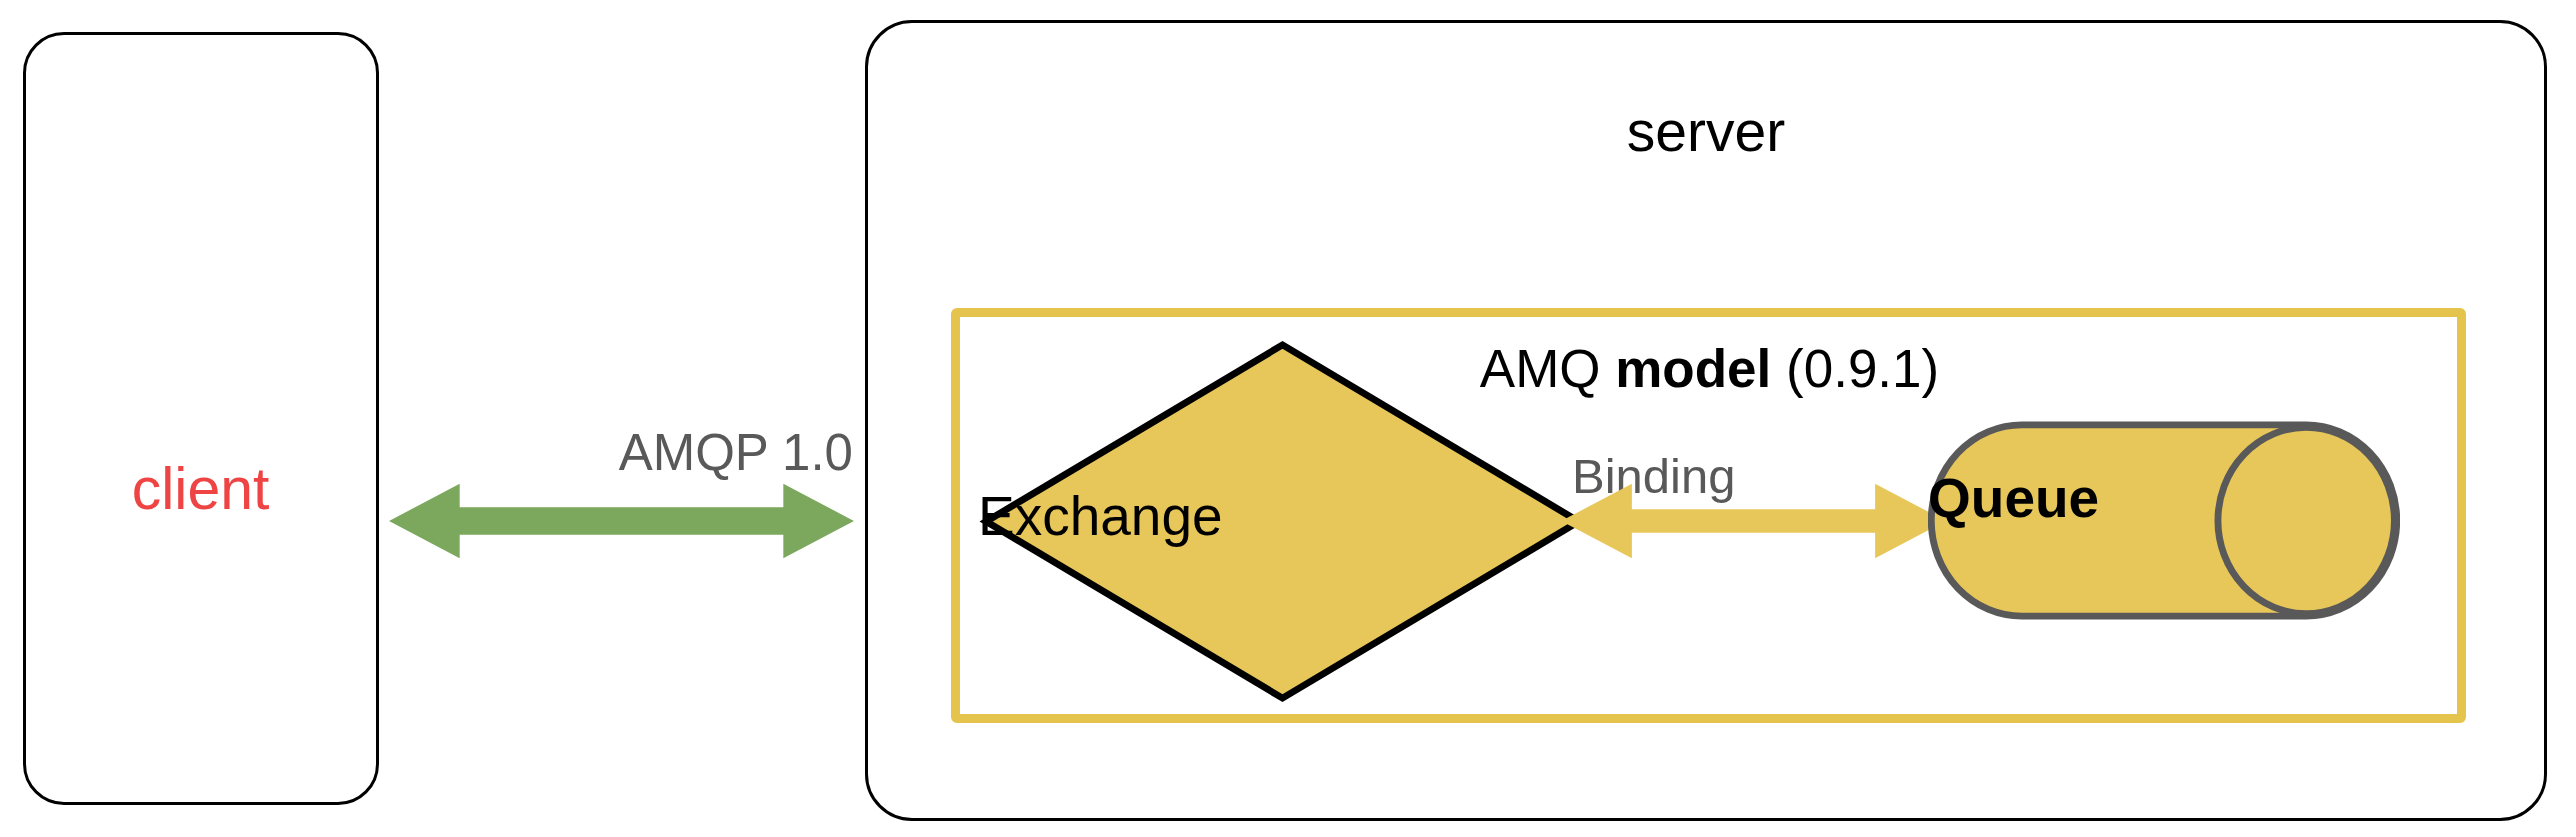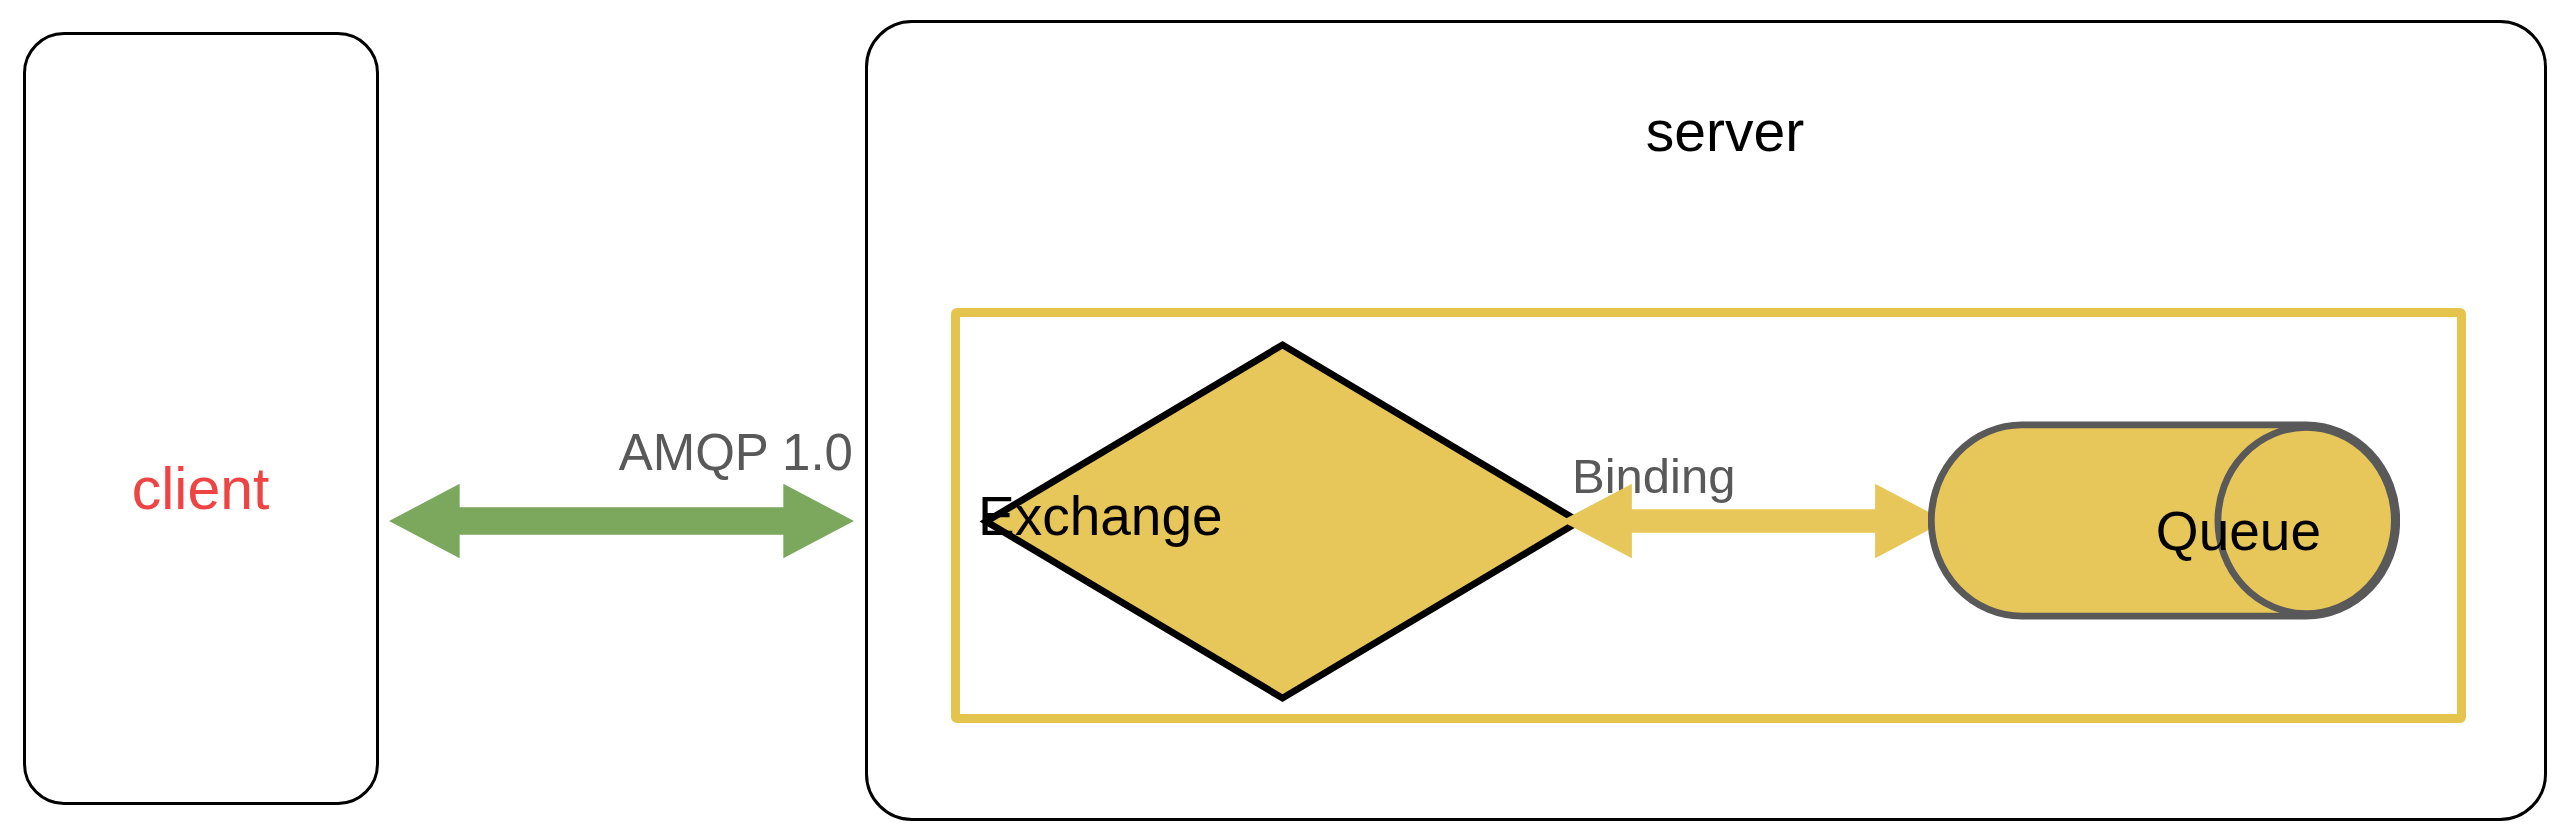--- a/index.html
+++ b/index.html
@@ -21,21 +21,21 @@
     border:9.8px solid #E5C44E; border-radius:5.9px; background:#ffffff;
     box-sizing:border-box;
   }
 
   .label-client{
     position:absolute; left:22.6px; top:460px; width:356px;
     text-align:center; font-size:59px; color:#ef4444; line-height:1;
   }
   .label-server{
     position:absolute; left:865px; top:103px; width:1682px;
-    text-align:center; font-size:57px; color:#000000; line-height:1;margin-left:19px;
+    text-align:center; font-size:57px; color:#000000; line-height:1;
   }
   .label-amq{
     position:absolute; left:1189px; top:342px; width:1041px;
     text-align:center; font-size:53px; color:#000000; line-height:1;
   }
   .label-amq b{font-weight:bold;}
 
   .label-amqp{
     position:absolute; left:389px; top:427px; width:464px;
     text-align:right; font-size:51px; color:#595959; line-height:1;
@@ -49,41 +49,42 @@
   .arrow-binding{position:absolute; left:1557px; top:470px; width:393px; height:102px;}
 
   .shape-exchange{position:absolute; left:978px; top:339px; width:609px; height:365px;}
   .label-exchange{
     position:absolute; left:978px; top:489px; width:609px;
     font-size:55px; color:#000000; line-height:1;
   }
 
   .shape-queue{position:absolute; left:1928px; top:420px; width:472px; height:201px;}
   .label-queue{
-    position:absolute; left:1928px; top:504px; width:393px;
-    text-align:right; font-size:55px; color:#000000; line-height:1;
+    position:absolute; left:1928px; top:471px; width:393px;
+    text-align:left; font-size:55px; color:#000000; line-height:1;font-weight:bold;
   }
 </style>
 </head>
 <body>
 
 <div id="canvas">
 
   <div class="box-client"></div>
   <div class="label-client">client</div>
 
   <div class="label-amqp">AMQP 1.0</div>
   <svg class="arrow-amqp" viewBox="0 0 486 104">
     <polygon points="6,52 78,14 78,38 408,38 408,14 480,52 408,90 408,66 78,66 78,90" fill="#7BA85C"></polygon>
   </svg>
 
   <div class="box-server"></div>
   <div class="label-server">server</div>
 
   <div class="box-amq"></div>
+  <div class="label-amq"><span>AMQ </span><b>model</b><span> (0.9.1)</span></div>
 
   <svg class="shape-exchange" viewBox="0 0 620 372">
     <polygon points="310,6 612,186 310,366 8,186" fill="#E8C75A" stroke="#000000" stroke-width="7"></polygon>
   </svg>
   <div class="label-exchange">Exchange</div>
 
   <div class="label-binding">Binding</div>
   <svg class="arrow-binding" viewBox="0 0 400 104">
     <polygon points="4,52 76,14 76,40 324,40 324,14 396,52 324,90 324,64 76,64 76,90" fill="#E8C75A"></polygon>
   </svg>

